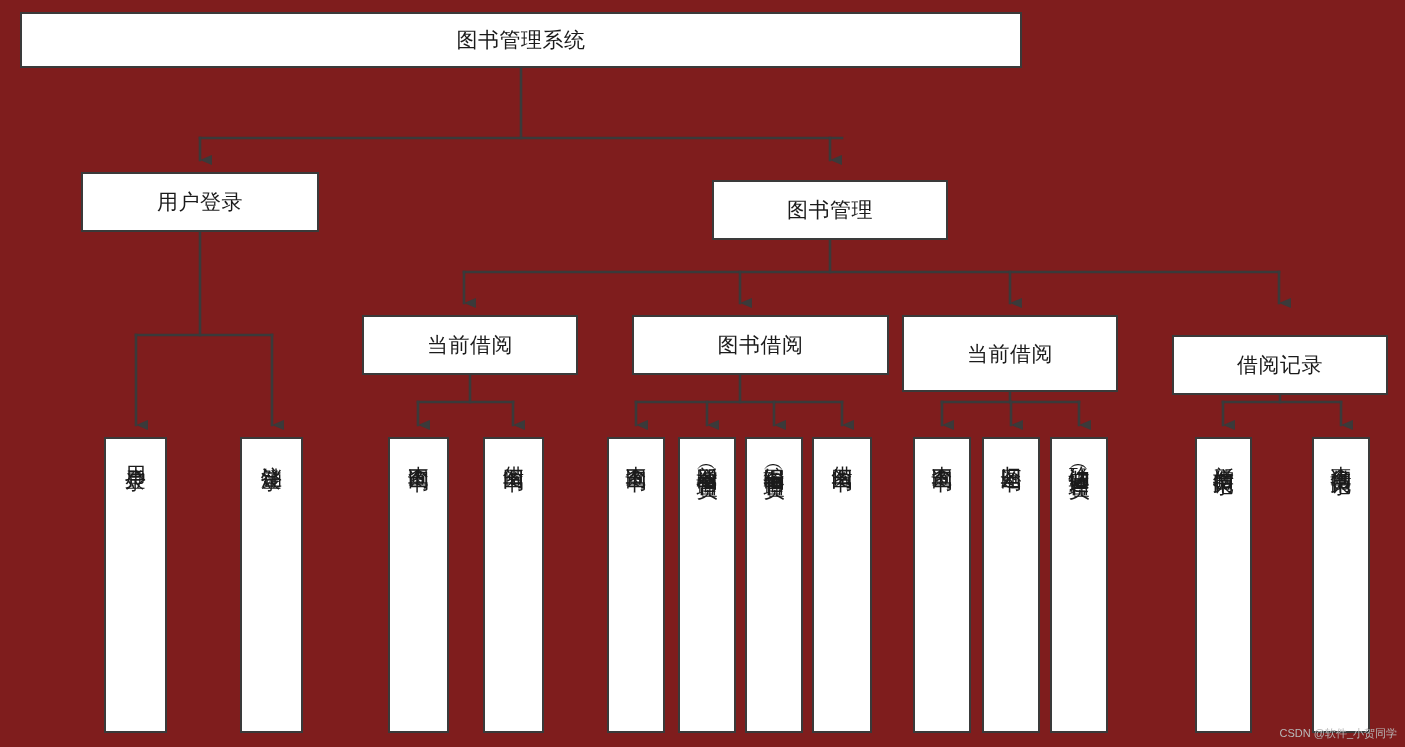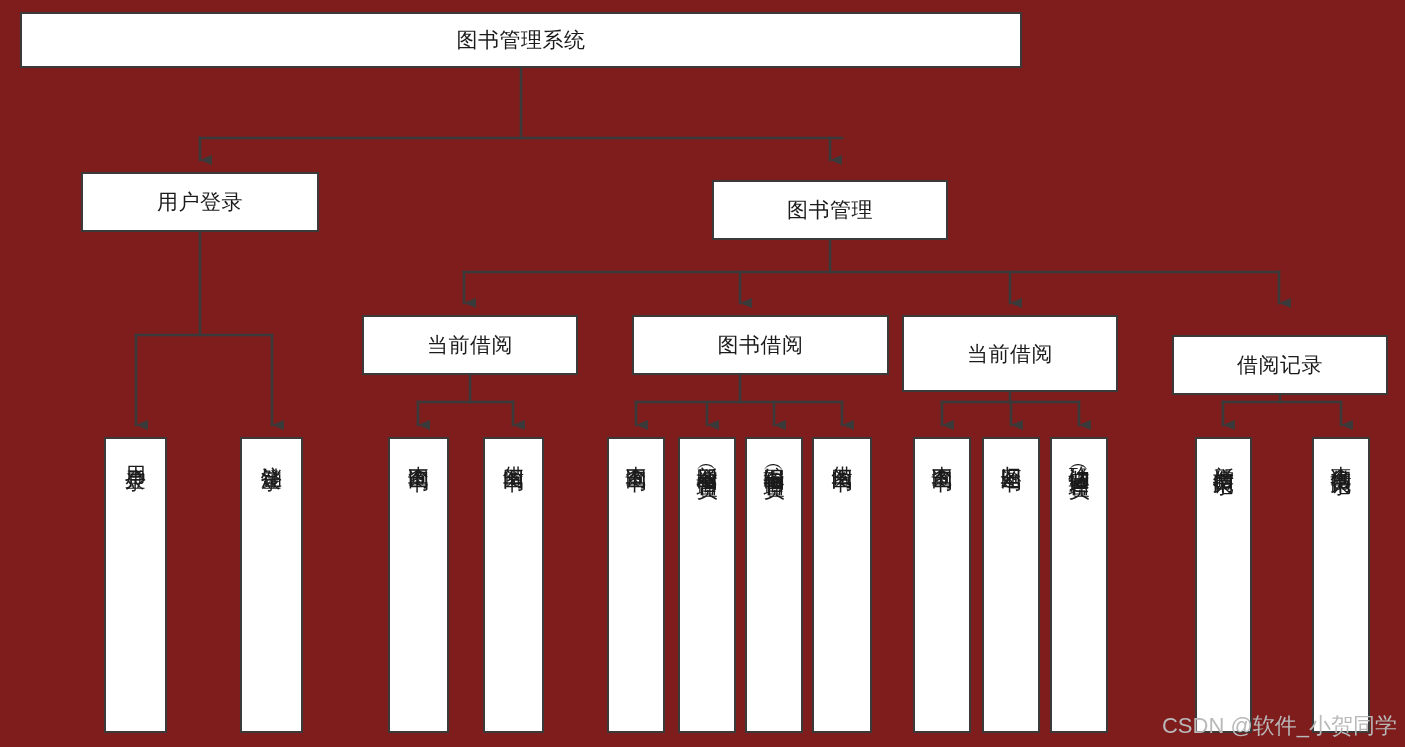--- a/index.html
+++ b/index.html
@@ -58,21 +58,21 @@
     text-orientation: upright;
     font-size: 21px;
     line-height: 1.24;
     white-space: nowrap;
     letter-spacing: 2px;
   }
   .watermark {
     position: absolute;
     right: 8px;
     bottom: 6px;
-    font-size: 22px;
+    font-size: 11px;
     color: #b9b9b9;
     white-space: nowrap;
     z-index: 5;
     font-family: "Liberation Sans", "DejaVu Sans", sans-serif;
   }
 </style>
 </head>
 <body>
 
 <div id="canvas">

